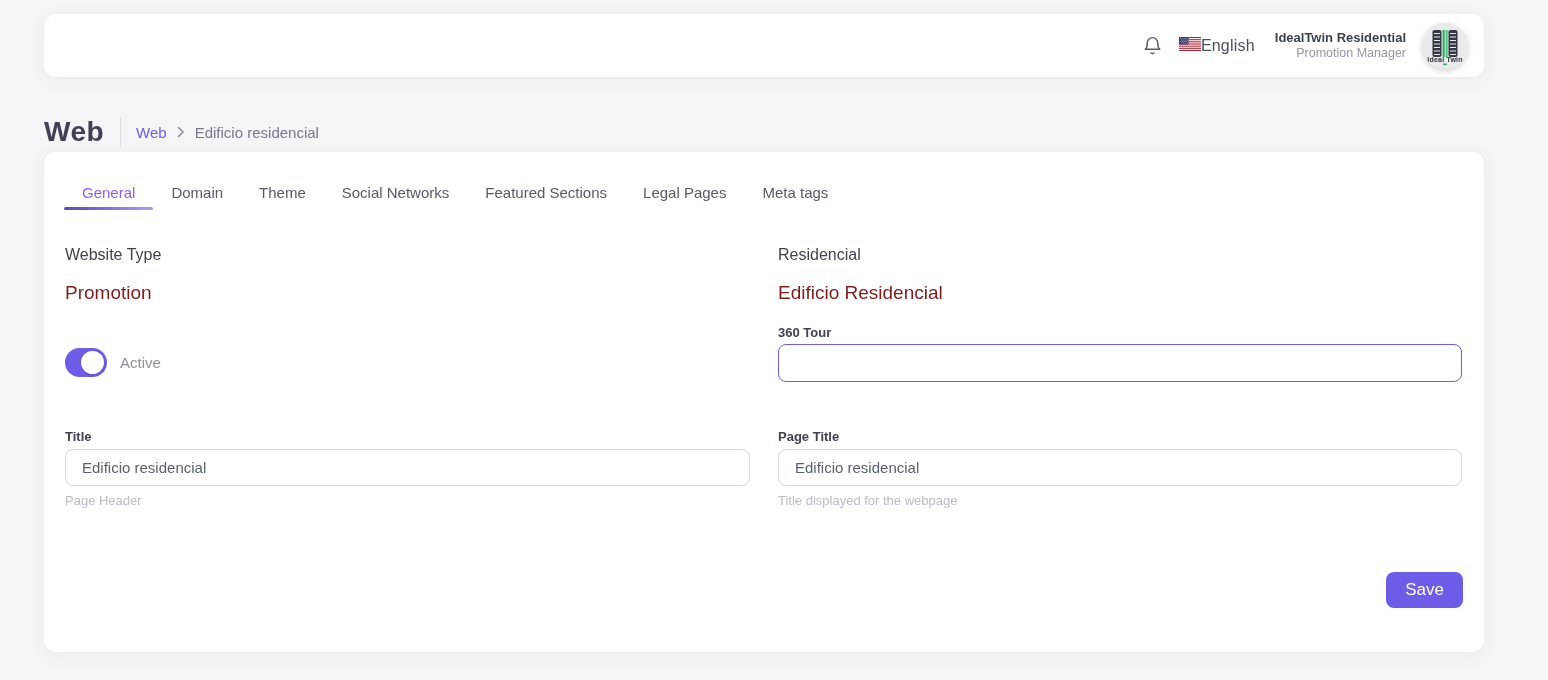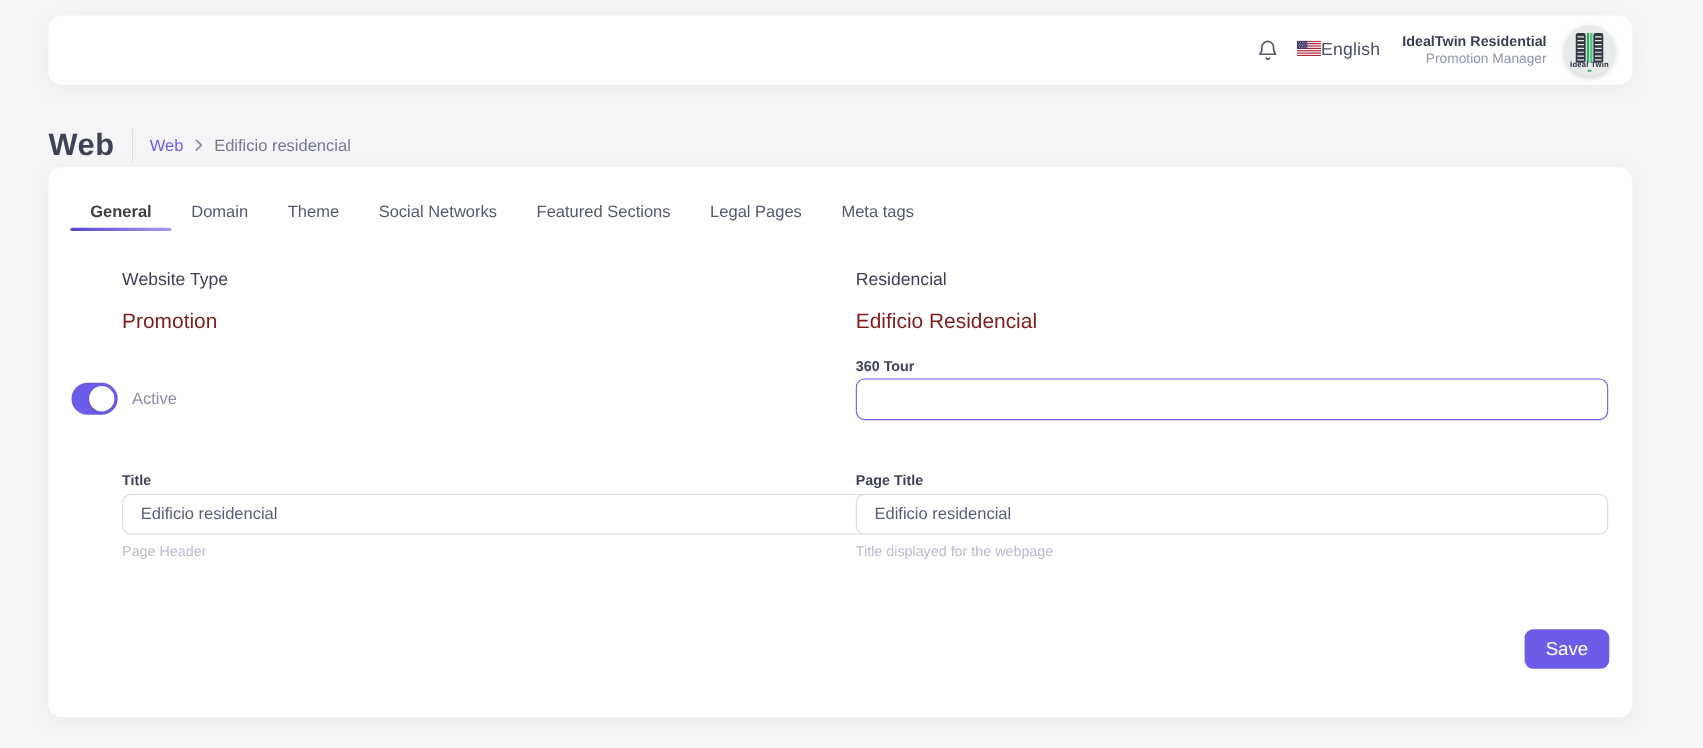--- a/index.html
+++ b/index.html
@@ -53,41 +53,41 @@
     background:#fff; border-radius:12px;
     box-shadow:0 4px 18px rgba(76,87,125,.05);
   }
 
   
   .tabs { position:absolute; left:20px; top:24px; display:flex; }
   .tab {
     padding:0 18px; line-height:33px; font-size:15px; color:#55596b;
     cursor:pointer; position:relative; white-space:nowrap;
   }
-  .tab.active { color:#404040;font-weight:bold; }
+  .tab.active { color:#8b5cf6; }
   .tab.active::after {
     content:""; position:absolute; left:0; right:0; bottom:-1px; height:3px;
     border-radius:2px;
     background:linear-gradient(90deg,#5748c8,#a99df6);
   }
 
   
   .section-heading { position:absolute; font-size:16px; font-weight:500; color:#3f4254; }
   .section-value   { position:absolute; font-size:19px; color:#7f1d1d; }
   .field-label     { position:absolute; font-size:13px; font-weight:bold; color:#3f4254; }
   .helper-text     { position:absolute; font-size:13px; color:#b9bcc9; }
 
   .text-input {
     position:absolute; height:37px; border:1px solid #d8d9e0; border-radius:8px;
     font-size:15px; color:#5a5e73; padding:0 16px; background:#fff; outline:none;
     font-family:"Liberation Sans","DejaVu Sans",sans-serif;
   }
   .text-input.focus-accent { border:1.5px solid #6c5ce7; height:38px; }
 
-  .col-left  { left:21px;  width:685px;margin-left:46px; }
+  .col-left  { left:21px;  width:685px; }
   .col-right { left:734px; width:684px; }
 
   
   .toggle-row { position:absolute; left:21px; top:196px; display:flex; align-items:center; gap:13px; }
   .toggle {
     width:42px; height:29px; border-radius:15px; background:#6c5ce7;
     position:relative; cursor:pointer; flex:0 0 auto;
   }
   .toggle-knob {
     position:absolute; top:3px; right:3px; width:23px; height:23px;

